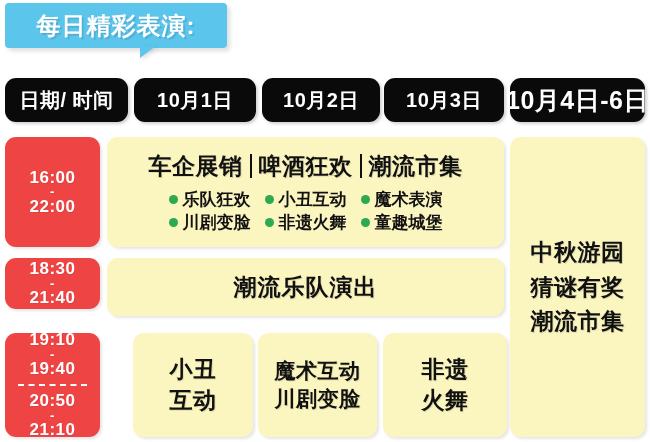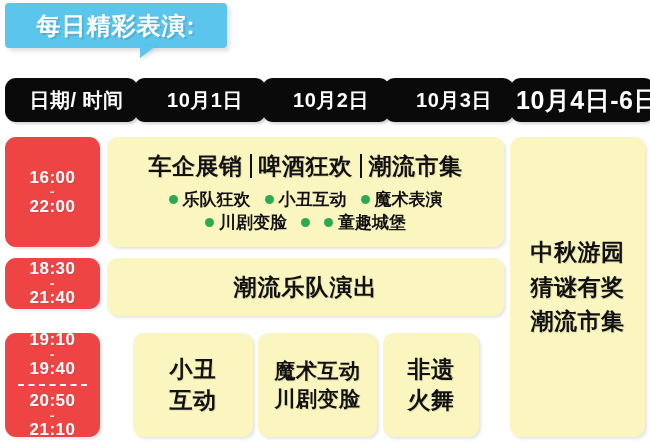--- a/index.html
+++ b/index.html
@@ -31,21 +31,21 @@
     border-left:16px solid #5BC5EC;
     border-right:24px solid transparent;
     border-bottom:12px solid transparent;
     filter:drop-shadow(2px 2px 2px rgba(0,0,0,0.12));
   }
 
   
   .hdr{position:absolute;top:78px;height:44px;background:#0a0a0a;border-radius:11px;
        display:flex;align-items:center;justify-content:center;
        color:#fff;font-size:20px;font-weight:bold;letter-spacing:0.5px;white-space:nowrap;
-       box-shadow:2px 2px 3px rgba(0,0,0,0.18);padding-left:10px;}
+       box-shadow:2px 2px 3px rgba(0,0,0,0.18);}
   .hdr0{left:5px;width:123px;}
   .hdr1{left:134px;width:122px;}
   .hdr2{left:262px;width:118px;}
   .hdr3{left:384px;width:120px;}
   .hdr4{left:510px;width:135px;font-size:25px;}
 
   
   .cell{position:absolute;border-radius:11px;box-shadow:2px 2px 3px rgba(0,0,0,0.10);
         display:flex;align-items:center;justify-content:center;text-align:center;}
   .blue{background:#ef4444;color:#ffffff;font-weight:bold;}
@@ -74,21 +74,21 @@
 
   
   .r2blue{left:5px;top:258px;width:95px;height:51px;}
   .r2yellow{left:107px;top:258px;width:397px;height:58px;
             font-size:23px;letter-spacing:1px;text-shadow:1px 1px 0 rgba(0,0,0,0.10);}
 
   
   .r3blue{left:5px;top:333px;width:95px;height:104px;}
   .r3c1{left:133px;top:333px;width:120px;height:104px;}
   .r3c2{left:258px;top:333px;width:119px;height:104px;}
-  .r3c3{left:383px;top:333px;width:96px;height:104px;}
+  .r3c3{left:383px;top:333px;width:124px;height:104px;}
   .r3txt{flex-direction:column;font-size:23px;line-height:1.35;letter-spacing:0.5px;
          text-shadow:1px 1px 0 rgba(0,0,0,0.10);}
   .r3c2 .r3txt-inner{font-size:21px;}
 
   
   .lastcol{left:510px;top:137px;width:135px;height:300px;flex-direction:column;
            font-size:23px;line-height:1.5;letter-spacing:0.5px;
            text-shadow:1px 1px 0 rgba(0,0,0,0.10);}
 </style>
 </head>
@@ -136,20 +136,21 @@
           <span>魔术表演</span>
         </span>
       </div>
       <div class="acts-line">
         <span class="act">
           <i class="dot"></i>
           <span>川剧变脸</span>
         </span>
         <span class="act">
           <i class="dot"></i>
+          <span>非遗火舞</span>
         </span>
         <span class="act">
           <i class="dot"></i>
           <span>童趣城堡</span>
         </span>
       </div>
     </div>
   </div>
 
   <div class="cell blue time r2blue">

